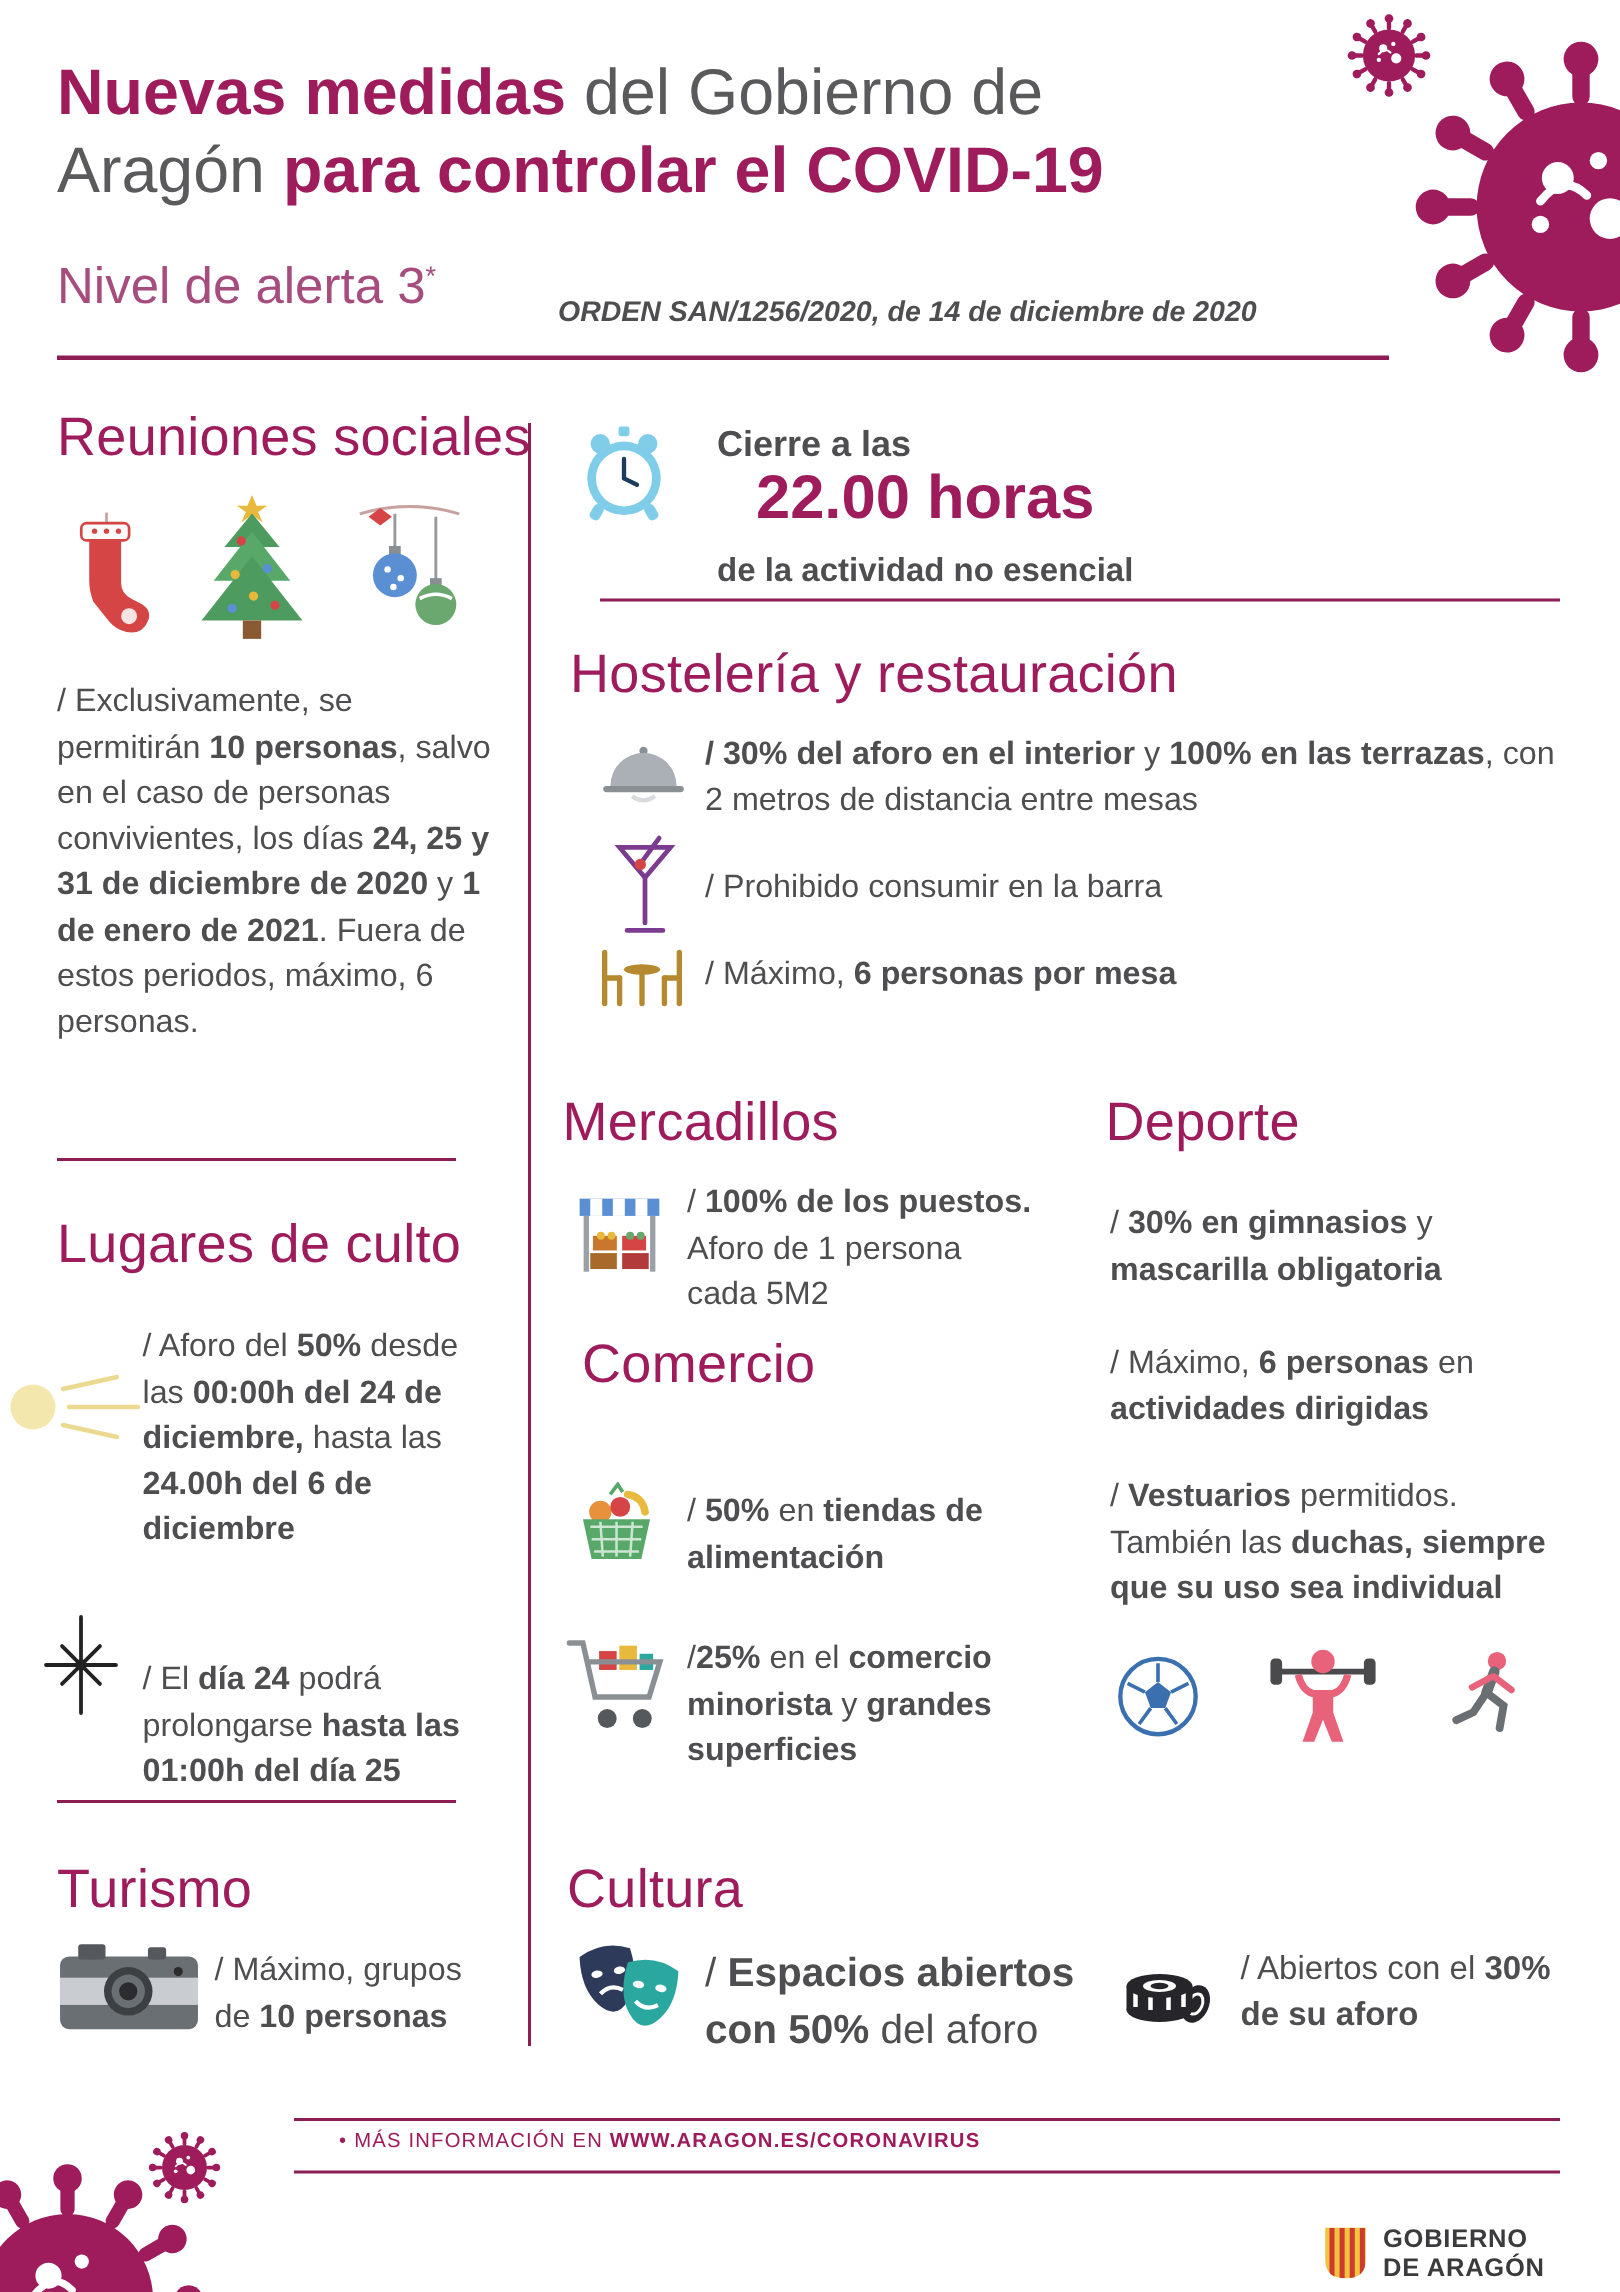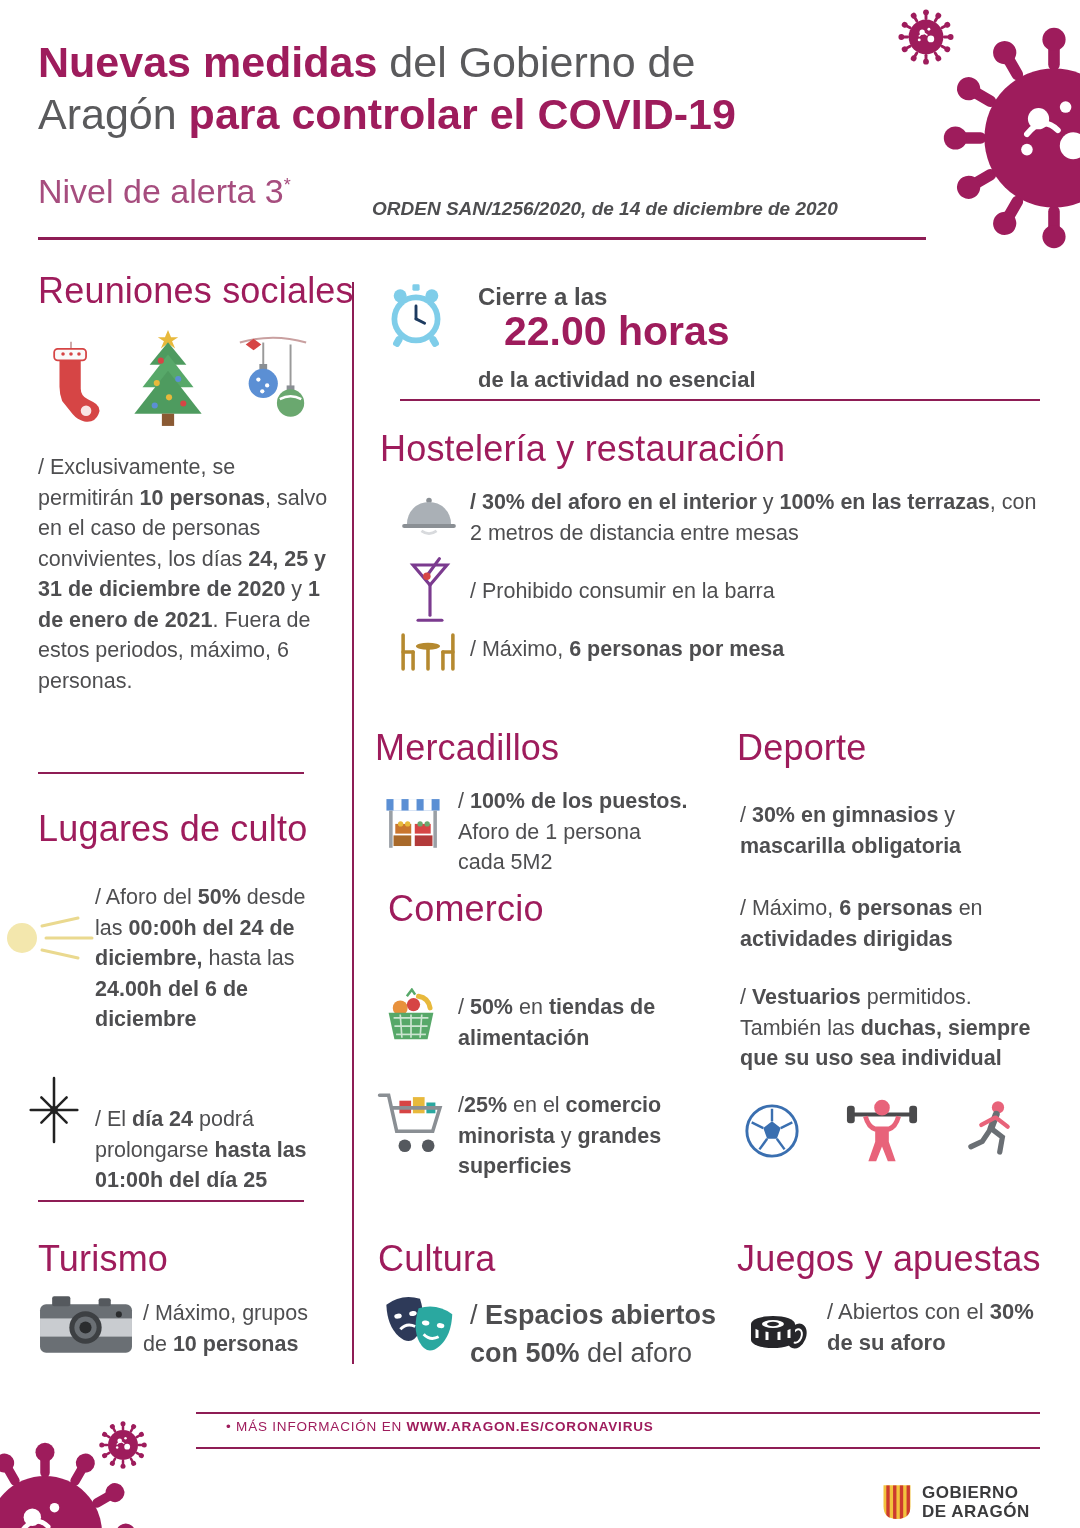--- a/index.html
+++ b/index.html
@@ -400,21 +400,20 @@
     </g>
     <g transform="rotate(10 56 44)">
       <path d="M38 22 q18 -9 36 0 q3 22 -7 35 q-11 14 -22 0 q-10 -13 -7 -35z" fill="#2aa8a0"></path>
       <ellipse cx="48" cy="36" rx="4" ry="2.6" fill="#fff"></ellipse>
       <ellipse cx="64" cy="36" rx="4" ry="2.6" fill="#fff"></ellipse>
       <path d="M48 48 q8 6 16 0" stroke="#fff" stroke-width="3" fill="none"></path>
     </g>
   </svg>
   <p class="abs txt" id="cult-t"><span>/ </span><span class="b">Espacios abiertos con 50%</span><span> del aforo</span></p>
 
-  <div class="abs h" id="jue-h">Juegos y apuestas</div>
   <svg class="abs" id="jue-ic" viewBox="0 0 64 58">
     <ellipse cx="52" cy="42" rx="9" ry="13" fill="#26262a" transform="rotate(22 52 42)"></ellipse>
     <ellipse cx="52" cy="42" rx="4.5" ry="7" fill="none" stroke="#fff" stroke-width="2" transform="rotate(22 52 42)"></ellipse>
     <rect x="6" y="30" width="44" height="16" fill="#26262a"></rect>
     <ellipse cx="28" cy="46" rx="22" ry="8" fill="#26262a"></ellipse>
     <g stroke="#fff" stroke-width="3">
       <line x1="12" y1="32" x2="12" y2="44"></line>
         <line x1="22" y1="34" x2="22" y2="46"></line>
       <line x1="34" y1="34" x2="34" y2="46"></line>
         <line x1="44" y1="32" x2="44" y2="44"></line>

